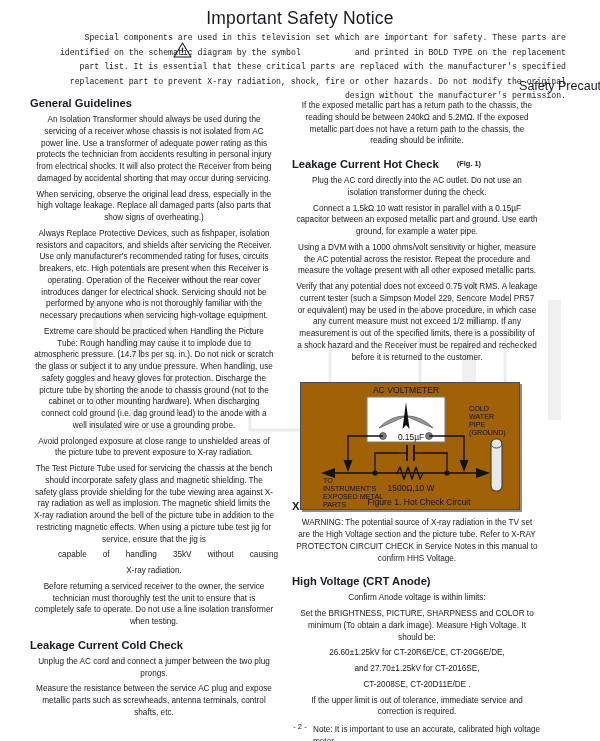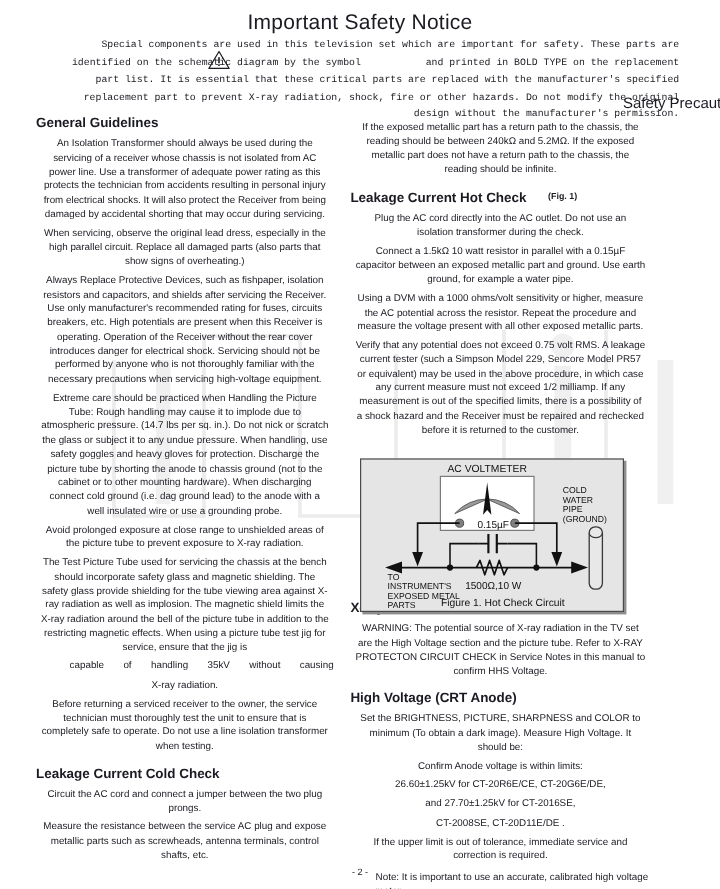--- a/index.html
+++ b/index.html
@@ -111,21 +111,21 @@
     margin: 6px 0 0 0;
     padding-left: 21px;
     line-height: 11.75px;
   }
 
   
   .figure-box {
     position: absolute;
     left: 300px; top: 382px;
     width: 218px; height: 126px;
-    background: #e5e5e5;
+    background: #a16207;
     border: 1px solid #4a4a4a;
     box-shadow: 2px 2px 0 #8d8d8d;
     z-index: 2;
   }
   .figure-box svg { display: block; }
 
   
   .page-num {
     position: absolute;
     left: 0; top: 722px;
@@ -168,33 +168,33 @@
     <rect x="9.3" y="6" width="1.4" height="5.4" fill="#1a1a22"></rect>
     <rect x="9.3" y="12.4" width="1.4" height="1.4" fill="#1a1a22"></rect>
   </svg>
 
   <div class="section-title">Safety Precautions</div>
 
   <div class="col col-left">
 
     <h3 class="head">General Guidelines</h3>
     <p class="para">An Isolation Transformer should always be used during the servicing of a receiver whose chassis is not isolated from AC power line. Use a transformer of adequate power rating as this protects the technician from accidents resulting in personal injury from electrical shocks. It will also protect the Receiver from being damaged by accidental shorting that may occur during servicing.</p>
-    <p class="para">When servicing, observe the original lead dress, especially in the high parallel circuit. Replace all damaged parts (also parts that show signs of overheating.)</p>
+    <p class="para">When servicing, observe the original lead dress, especially in the high voltage leakage. Replace all damaged parts (also parts that show signs of overheating.)</p>
     <p class="para">Always Replace Protective Devices, such as fishpaper, isolation resistors and capacitors, and shields after servicing the Receiver. Use only manufacturer's recommended rating for fuses, circuits breakers, etc. High potentials are present when this Receiver is operating. Operation of the Receiver without the rear cover introduces danger for electrical shock. Servicing should not be performed by anyone who is not thoroughly familiar with the necessary precautions when servicing high-voltage equipment.</p>
     <p class="para">Extreme care should be practiced when Handling the Picture Tube: Rough handling may cause it to implode due to atmospheric pressure. (14.7 lbs per sq. in.). Do not nick or scratch the glass or subject it to any undue pressure. When handling, use safety goggles and heavy gloves for protection. Discharge the picture tube by shorting the anode to chassis ground (not to the cabinet or to other mounting hardware). When discharging connect cold ground (i.e. dag ground lead) to the anode with a well insulated wire or use a grounding probe.</p>
     <p class="para">Avoid prolonged exposure at close range to unshielded areas of the picture tube to prevent exposure to X-ray radiation.</p>
     <p class="para">The Test Picture Tube used for servicing the chassis at the bench should incorporate safety glass and magnetic shielding. The safety glass provide shielding for the tube viewing area against X-ray radiation as well as implosion. The magnetic shield limits the X-ray radiation around the bell of the picture tube in addition to the restricting magnetic effects. When using a picture tube test jig for service, ensure that the jig is</p>
     <p class="justify-all">capable of handling 35kV without causing</p>
     <p class="para">X-ray radiation.</p>
     <p class="para">Before returning a serviced receiver to the owner, the service technician must thoroughly test the unit to ensure that is completely safe to operate. Do not use a line isolation transformer when testing.</p>
 
     <div class="spacer-sm"></div>
 
     <h3 class="head">Leakage Current Cold Check</h3>
-    <p class="para">Circuit the AC cord and connect a jumper between the two plug prongs.</p>
+    <p class="para">Unplug the AC cord and connect a jumper between the two plug prongs.</p>
     <p class="para">Measure the resistance between the service AC plug and expose metallic parts such as screwheads, antenna terminals, control shafts, etc.</p>
   </div>
 
   <div class="col col-right">
 
     <p class="para">If the exposed metallic part has a return path to the chassis, the reading should be between 240kΩ and 5.2MΩ. If the exposed metallic part does not have a return path to the chassis, the reading should be infinite.</p>
 
     <div class="spacer-sm"></div>
 
     <h3 class="head"><span>Leakage Current Hot Check</span><span class="fig-ref">(Fig. 1)</span></h3>
@@ -204,22 +204,22 @@
     <p class="para">Verify that any potential does not exceed 0.75 volt RMS. A leakage current tester (such a Simpson Model 229, Sencore Model PR57 or equivalent) may be used in the above procedure, in which case any current measure must not exceed 1/2 milliamp. If any measurement is out of the specified limits, there is a possibility of a shock hazard and the Receiver must be repaired and rechecked before it is returned to the customer.</p>
 
     <div style="height:132px"></div>
 
     <h3 class="head">X-ray Radiation</h3>
     <p class="para">WARNING: The potential source of X-ray radiation in the TV set are the High Voltage section and the picture tube. Refer to X-RAY PROTECTON CIRCUIT CHECK in Service Notes in this manual to confirm HHS Voltage.</p>
 
     <div class="spacer-sm"></div>
 
     <h3 class="head">High Voltage (CRT Anode)</h3>
+    <p class="para">Confirm Anode voltage is within limits:</p>
     <p class="para">Set the BRIGHTNESS, PICTURE, SHARPNESS and COLOR to minimum (To obtain a dark image). Measure High Voltage. It should be:</p>
-    <p class="para">Confirm Anode voltage is within limits:</p>
     <p class="para">26.60±1.25kV for CT-20R6E/CE, CT-20G6E/DE,</p>
     <p class="para">and 27.70±1.25kV for CT-2016SE,</p>
     <p class="para">CT-2008SE, CT-20D11E/DE     .</p>
     <p class="para">If the upper limit is out of tolerance, immediate service and correction is required.</p>
     <p class="note">Note: It is important to use an accurate, calibrated high voltage meter.</p>
   </div>
 
   <div class="figure-box">
     <svg width="216" height="124" viewBox="0 0 216 124">
 

